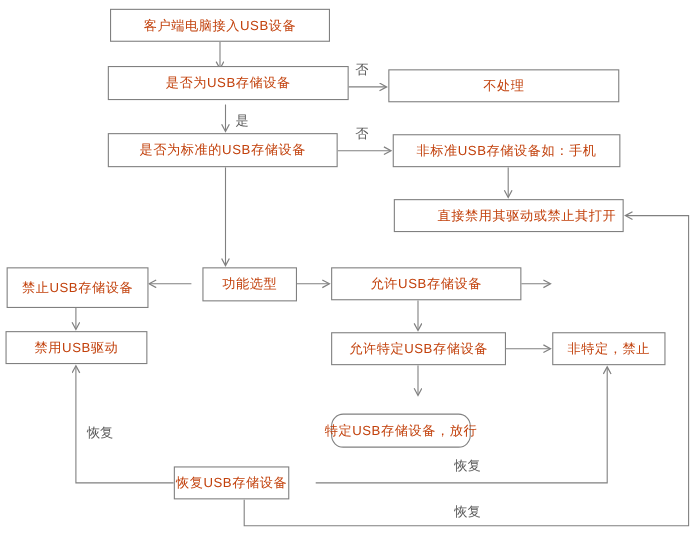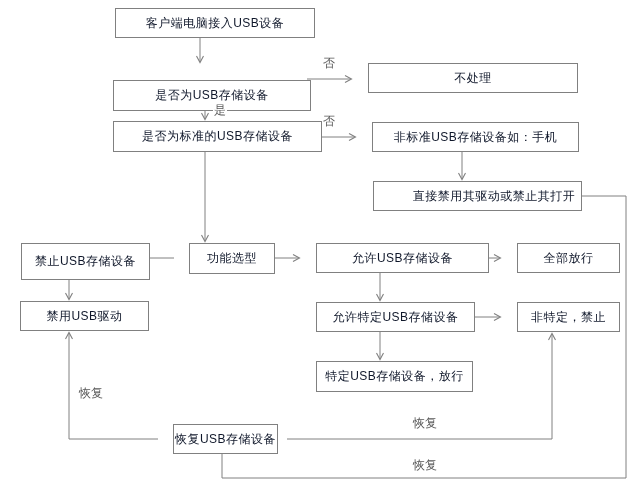--- a/index.html
+++ b/index.html
@@ -20,29 +20,28 @@
     left: 0;
     top: 0;
     width: 634px;
     height: 485px;
   }
   .node {
     position: absolute;
     box-sizing: border-box;
     border: 1px solid #808080;
     background: #ffffff;
-    color: #0f172a;
+    color: #c2410c;
     font-size: 12px;
     display: flex;
     align-items: center;
     justify-content: center;
     text-align: left;
     white-space: nowrap;
     letter-spacing: 0.5px;
-    margin-left: 15px;
   }
   .edge-label {
     position: absolute;
     color: #595959;
     font-size: 12px;
     white-space: nowrap;
     background: #ffffff;
     padding: 0 1px;
   }
 </style>
@@ -71,33 +70,32 @@
       <line x1="380" y1="273" x2="380" y2="300" marker-end="url(#arr)"></line>
       <line x1="460" y1="317" x2="500" y2="317" marker-end="url(#arr)"></line>
       <line x1="380" y1="332" x2="380" y2="359" marker-end="url(#arr)"></line>
       <polyline points="158,439 69,439 69,333" marker-end="url(#arr)"></polyline>
       <polyline points="287,439 552,439 552,334" marker-end="url(#arr)"></polyline>
       <polyline points="222,454 222,478 626,478 626,196 569,196" marker-end="url(#arr)"></polyline>
     </g>
   </svg>
 
   <div class="node" style="left:100px; top:8px;  width:200px; height:30px;">客户端电脑接入USB设备</div>
-  <div class="node" style="left:98px;  top:80px; width:198px; height:31px;">是否为USB存储设备</div>
+  <div class="node" style="left:98px;  top:60px; width:219px; height:31px;">是否为USB存储设备</div>
   <div class="node" style="left:353px; top:63px; width:210px; height:30px;">不处理</div>
   <div class="node" style="left:98px;  top:121px;width:209px; height:31px;">是否为标准的USB存储设备</div>
   <div class="node" style="left:357px; top:122px;width:207px; height:30px;">非标准USB存储设备如：手机</div>
   <div class="node" style="left:358px; top:181px;width:209px; height:30px;padding-left:33px;">直接禁用其驱动或禁止其打开</div>
   <div class="node" style="left:6px;   top:243px;width:129px; height:37px;">禁止USB存储设备</div>
-  <div class="node" style="left:174px; top:243px;width:86px;  height:31px;">功能选型</div>
+  <div class="node" style="left:184px; top:243px;width:86px;  height:31px;">功能选型</div>
   <div class="node" style="left:301px; top:243px;width:173px; height:30px;">允许USB存储设备</div>
-  <div class="node" style="left:502px; top:243px;width:103px; height:30px;">全部放行</div>
   <div class="node" style="left:5px;   top:301px;width:129px; height:30px;">禁用USB驱动</div>
   <div class="node" style="left:301px; top:302px;width:159px; height:30px;">允许特定USB存储设备</div>
   <div class="node" style="left:502px; top:302px;width:103px; height:30px;">非特定，禁止</div>
-  <div class="node" style="left:301px; top:361px;width:157px; height:31px;">特定USB存储设备，放行</div>
+  <div class="node" style="left:301px; top:376px;width:127px; height:31px;border-radius:11px;">特定USB存储设备，放行</div>
   <div class="node" style="left:158px; top:424px;width:105px; height:30px;">恢复USB存储设备</div>
 
   <div class="edge-label" style="left:322px; top:55px;">否</div>
   <div class="edge-label" style="left:213px; top:102px;">是</div>
   <div class="edge-label" style="left:322px; top:113px;">否</div>
   <div class="edge-label" style="left:78px;  top:385px;">恢复</div>
   <div class="edge-label" style="left:412px; top:415px;">恢复</div>
   <div class="edge-label" style="left:412px; top:457px;">恢复</div>
 
 </div>

